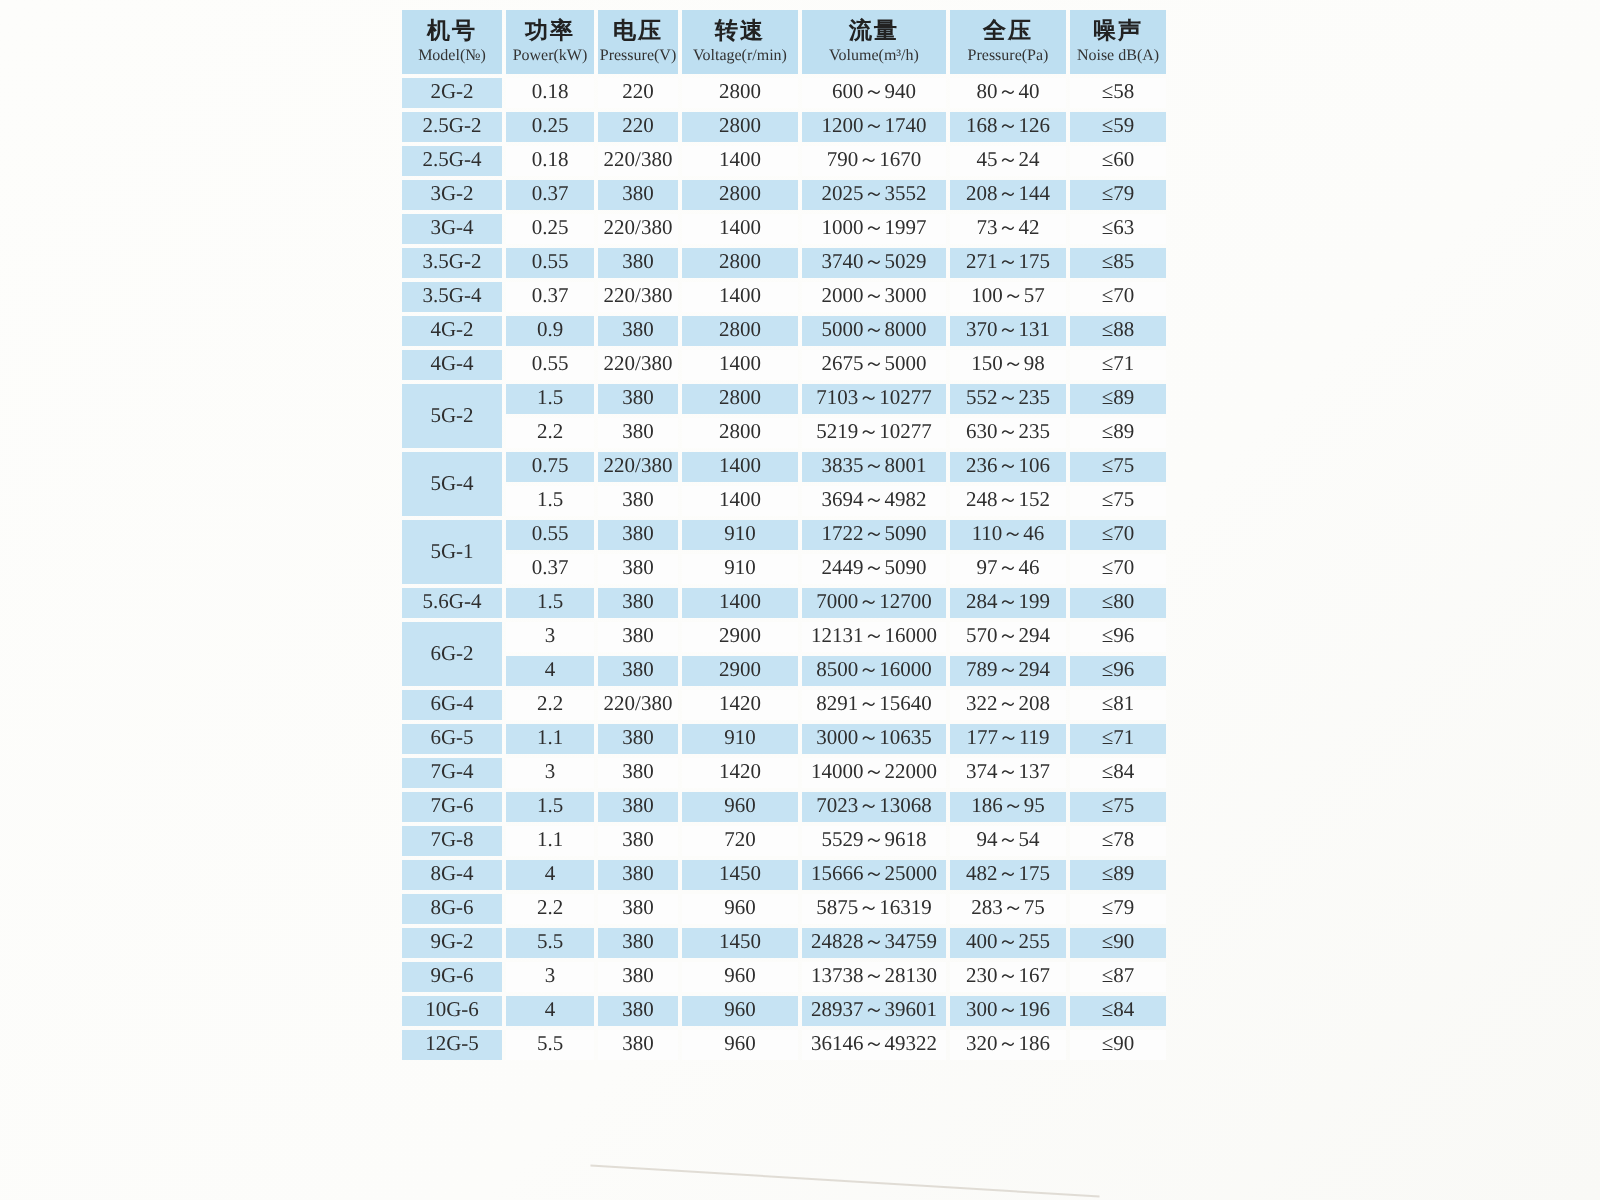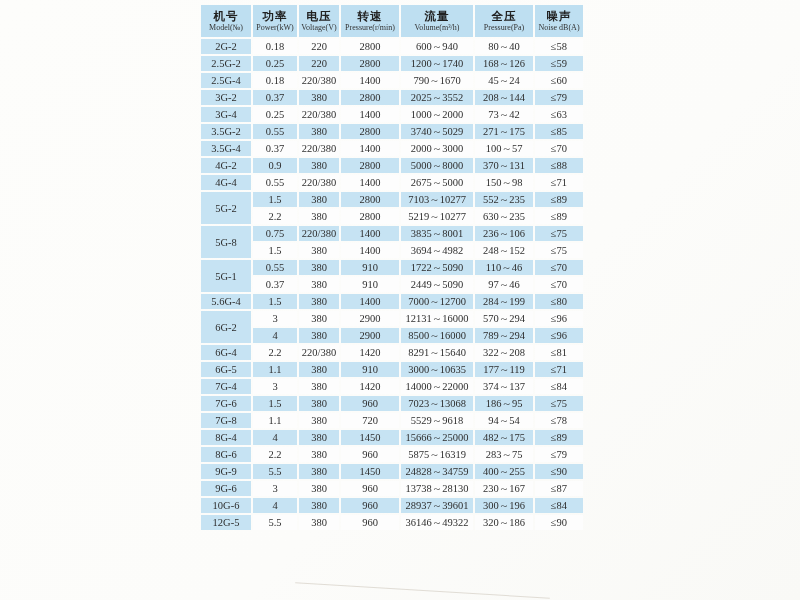--- a/index.html
+++ b/index.html
@@ -69,25 +69,25 @@
           <th>
             <div class="zh">机号</div>
             <div class="en">Model(№)</div>
           </th>
           <th>
             <div class="zh">功率</div>
             <div class="en">Power(kW)</div>
           </th>
           <th>
             <div class="zh">电压</div>
-            <div class="en">Voltage(V)</div>
+            <div class="en">Pressure(V)</div>
           </th>
           <th>
             <div class="zh">转速</div>
-            <div class="en">Pressure(r/min)</div>
+            <div class="en">Voltage(r/min)</div>
           </th>
           <th>
             <div class="zh">流量</div>
             <div class="en">Volume(m³/h)</div>
           </th>
           <th>
             <div class="zh">全压</div>
             <div class="en">Pressure(Pa)</div>
           </th>
           <th>
@@ -131,21 +131,21 @@
           <td>2800</td>
           <td>2025～3552</td>
           <td>208～144</td>
           <td>≤79</td>
         </tr>
         <tr class="white">
           <td class="model" rowspan="1">3G-4</td>
           <td>0.25</td>
           <td>220/380</td>
           <td>1400</td>
-          <td>1000～2000</td>
+          <td>1000～1997</td>
           <td>73～42</td>
           <td>≤63</td>
         </tr>
         <tr class="blue">
           <td class="model" rowspan="1">3.5G-2</td>
           <td>0.55</td>
           <td>380</td>
           <td>2800</td>
           <td>3740～5029</td>
           <td>271～175</td>
@@ -189,21 +189,21 @@
         </tr>
         <tr class="white">
           <td>2.2</td>
           <td>380</td>
           <td>2800</td>
           <td>5219～10277</td>
           <td>630～235</td>
           <td>≤89</td>
         </tr>
         <tr class="blue">
-          <td class="model" rowspan="2">5G-8</td>
+          <td class="model" rowspan="2">5G-4</td>
           <td>0.75</td>
           <td>220/380</td>
           <td>1400</td>
           <td>3835～8001</td>
           <td>236～106</td>
           <td>≤75</td>
         </tr>
         <tr class="white">
           <td>1.5</td>
           <td>380</td>
@@ -312,21 +312,21 @@
         <tr class="white">
           <td class="model" rowspan="1">8G-6</td>
           <td>2.2</td>
           <td>380</td>
           <td>960</td>
           <td>5875～16319</td>
           <td>283～75</td>
           <td>≤79</td>
         </tr>
         <tr class="blue">
-          <td class="model" rowspan="1">9G-9</td>
+          <td class="model" rowspan="1">9G-2</td>
           <td>5.5</td>
           <td>380</td>
           <td>1450</td>
           <td>24828～34759</td>
           <td>400～255</td>
           <td>≤90</td>
         </tr>
         <tr class="white">
           <td class="model" rowspan="1">9G-6</td>
           <td>3</td>

